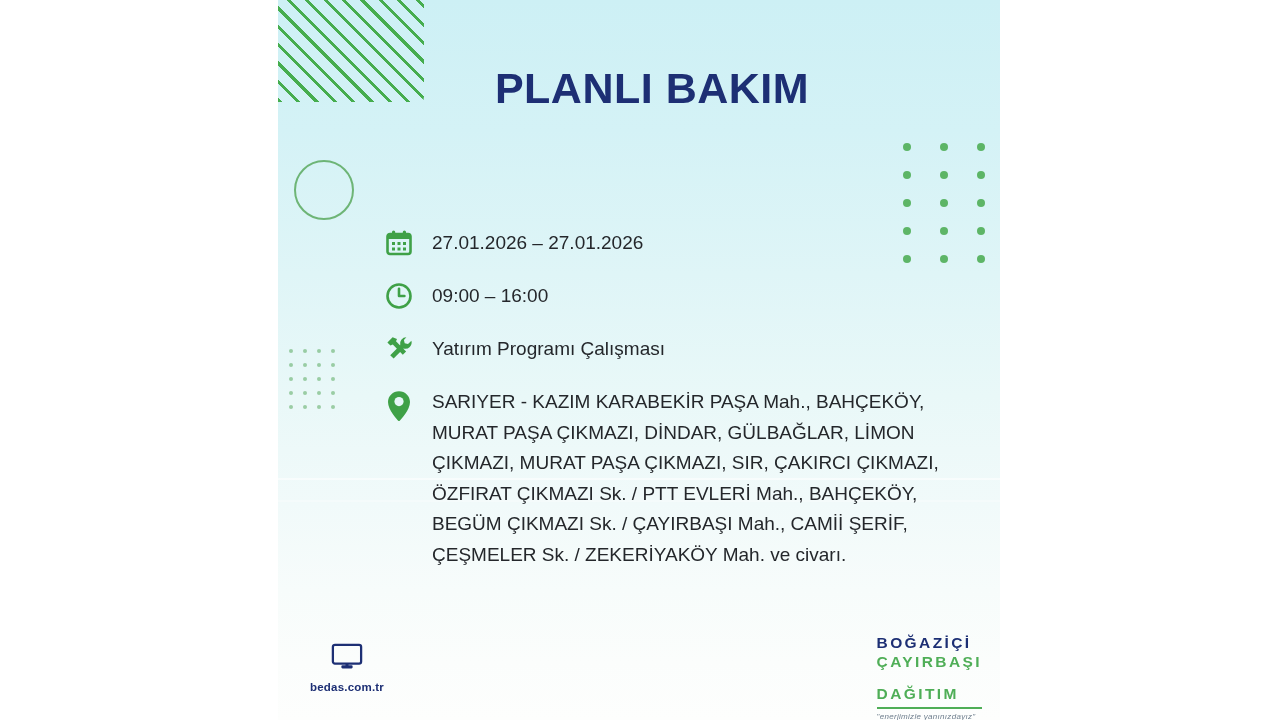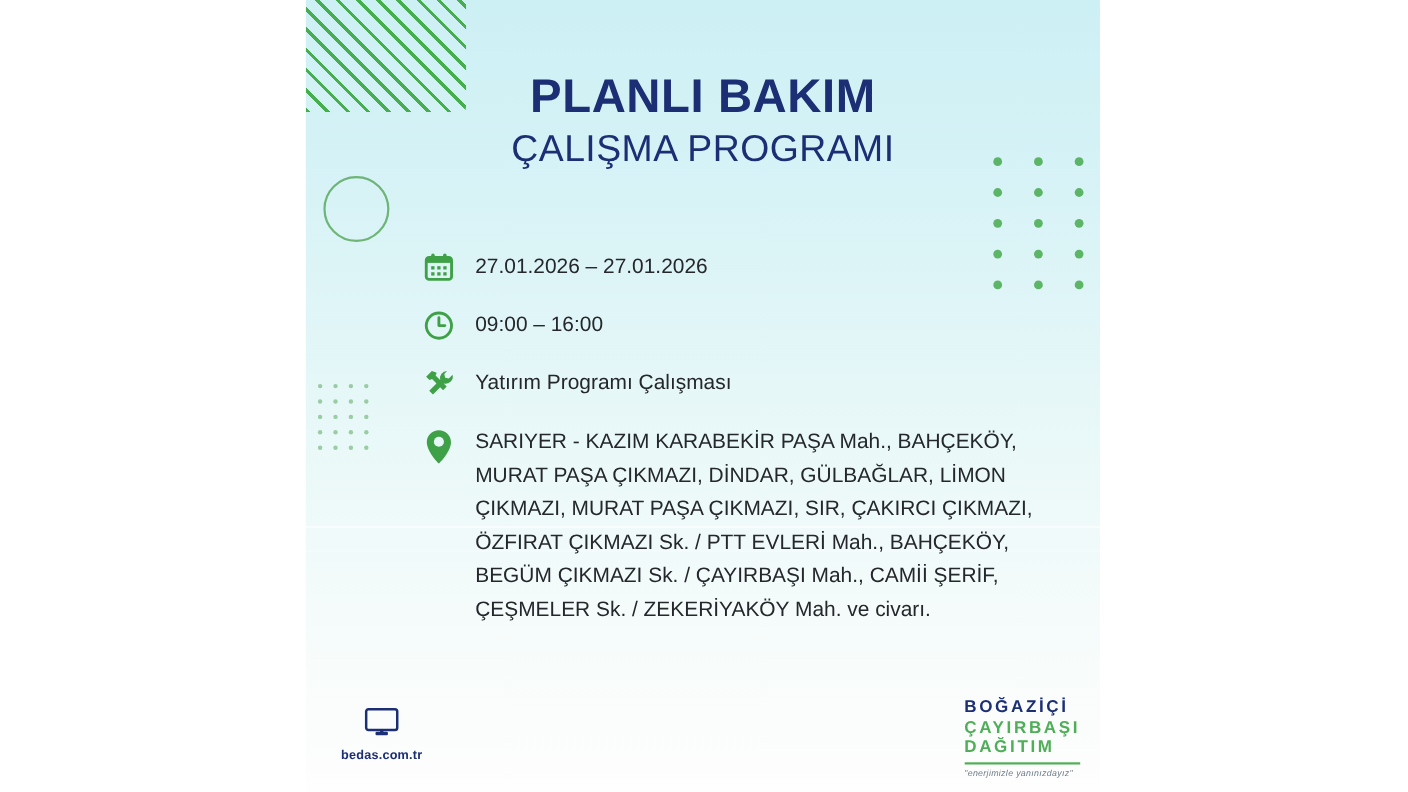--- a/index.html
+++ b/index.html
@@ -96,21 +96,21 @@
     grid-template-rows: repeat(5, 28px);
   }
   #dots-right i {
     width: 8px; height: 8px; border-radius: 50%;
     background: #4fae57; opacity: 0.9;
   }
 
   
   #header {
     position: absolute;
-    left: 0; top: 66px;
+    left: 13px; top: 66px;
     width: 100%;
     text-align: center;
   }
   #title-main {
     font-size: 43px;
     font-weight: 900;
     letter-spacing: 0.5px;
     color: #1d2f74;
     line-height: 1.06;
     white-space: nowrap;
@@ -199,21 +199,21 @@
     line-height: 1;
   }
   #brand .b1, #brand .b2, #brand .b3 {
     font-size: 15.5px;
     font-weight: 900;
     letter-spacing: 2.4px;
     display: block;
   }
   #brand .b1 { color: #1d2f74; }
   #brand .b2 { color: #4fae57; margin-top: 3px; }
-  #brand .b3 { color: #4fae57; margin-top: 3px; }
+  #brand .b3 { color: #4fae57; margin-top: 17px; }
   #brand .brule {
     height: 2px;
     background: #4fae57;
     margin: 5px 0 4px 0;
   }
   #brand .btag {
     display: block;
     font-size: 8px;
     font-style: italic;
     color: #6d7d8c;
@@ -268,21 +268,20 @@
     <i></i>
       <i></i>
       <i></i>
     <i></i>
       <i></i>
       <i></i>
   </div>
 
   <div id="header">
     <div id="title-main">PLANLI BAKIM</div>
-    <div id="title-sub">ÇALIŞMA PROGRAMI</div>
   </div>
 
   <div id="info">
 
     <div class="row">
       <span class="ico">
         <svg width="28" height="28" viewBox="0 0 28 28" aria-hidden="true">
           <rect x="2.5" y="5" width="23" height="20" rx="2.5" fill="none" stroke="#3fa147" stroke-width="2.6"></rect>
           <rect x="7" y="1.5" width="3.2" height="6" rx="1.6" fill="#3fa147"></rect>
           <rect x="17.8" y="1.5" width="3.2" height="6" rx="1.6" fill="#3fa147"></rect>

